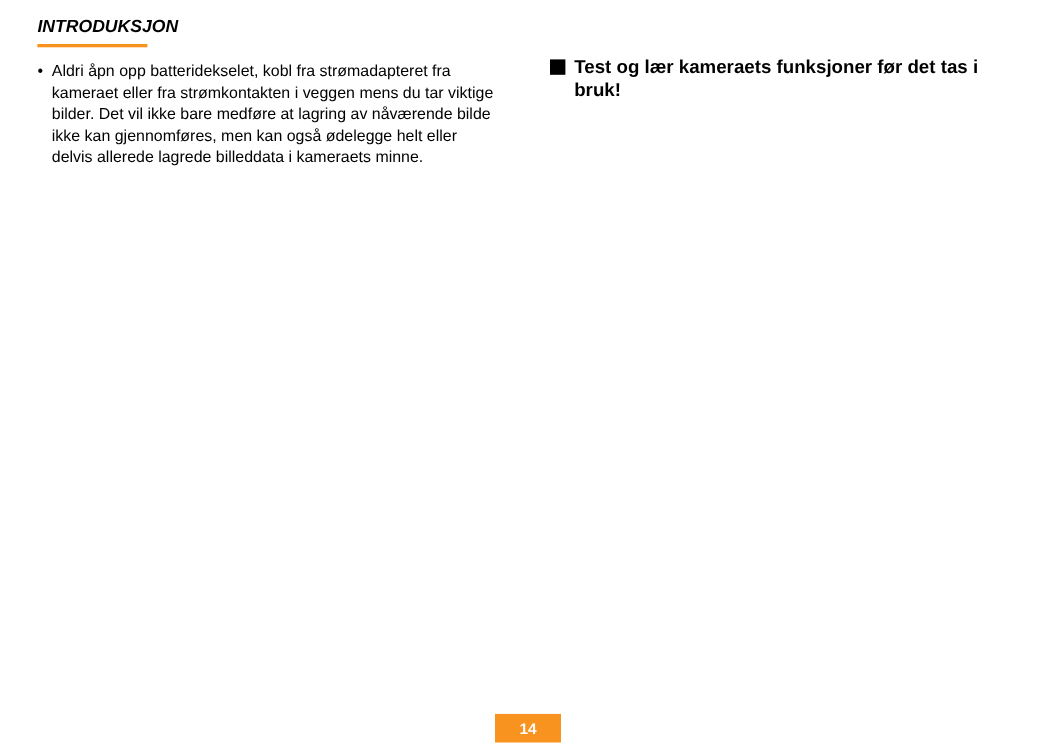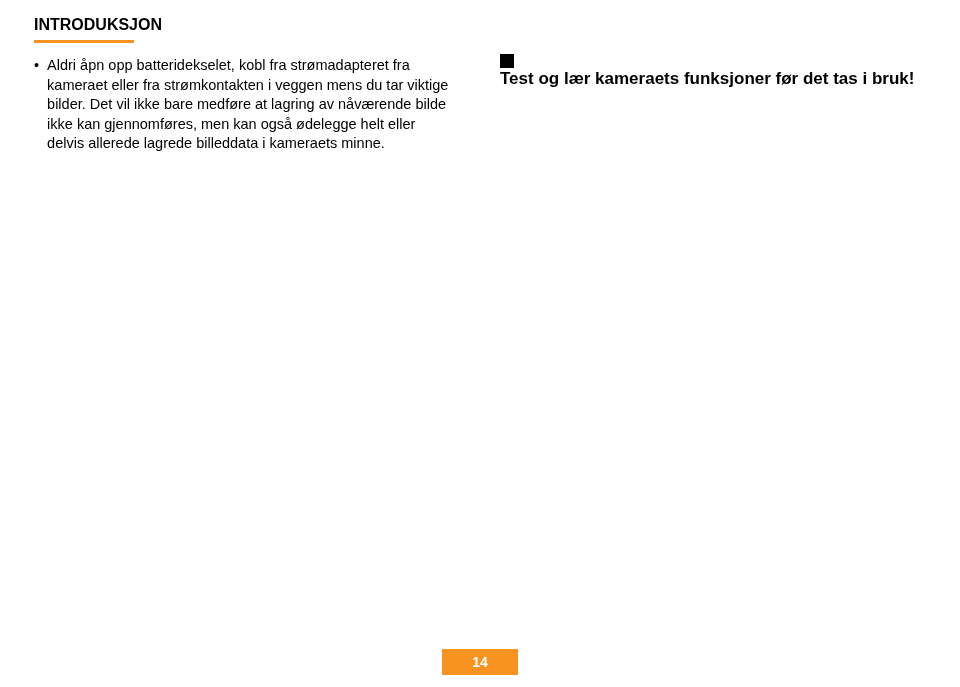--- a/index.html
+++ b/index.html
@@ -10,20 +10,21 @@
     font-family: Arial, Helvetica, sans-serif;
     color: #000;
     position: relative;
   }
   .page-title {
     position: absolute;
     top: 16px;
     left: 34px;
     font-size: 16px;
     font-weight: bold;
+    font-style: italic;
   }
   .title-underline {
     position: absolute;
     top: 40px;
     left: 34px;
     width: 100px;
     height: 3px;
     background: #f7931e;
   }
   .left-col {
@@ -37,21 +38,21 @@
   .right-col {
     position: absolute;
     top: 50px;
     left: 500px;
     width: 420px;
     font-size: 14.5px;
     line-height: 1.35;
   }
   .bullet-row { display: flex; }
   .bullet-marker { margin-right: 8px; }
-  .heading-row { display: flex; margin-bottom: 20px; flex-direction: column; }
+  .heading-row { display: flex; margin-bottom: 20px; }
   .heading-marker {
     width: 14px;
     height: 14px;
     background: #000;
     margin-right: 8px;
     margin-top: 4px;
     flex-shrink: 0;
   }
   .heading-text {
     font-size: 17px;
@@ -62,21 +63,21 @@
     margin-top: 4px;
   }
   .footer {
     position: absolute;
     bottom: 12px;
     left: 50%;
     transform: translateX(-50%);
     text-align: center;
   }
   .footer-band {
-    width: 76px;
+    width: 60px;
     height: 26px;
     background: #f7931e;
     display: flex;
     align-items: center;
     justify-content: center;
     margin: 0 auto;
   }
   .footer-num {
     color: #fff;
     font-size: 14px;

